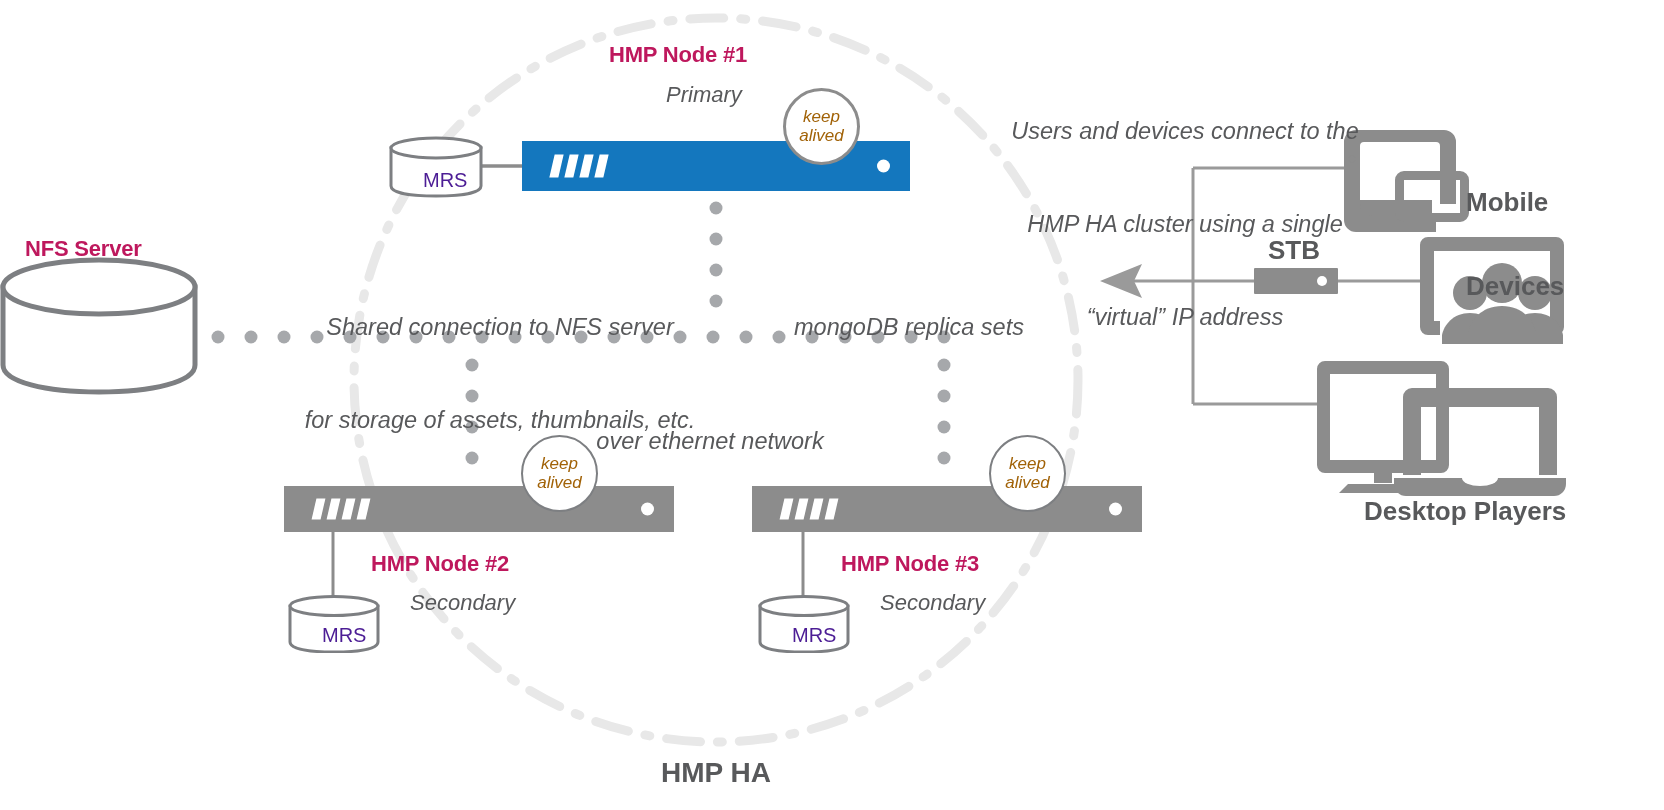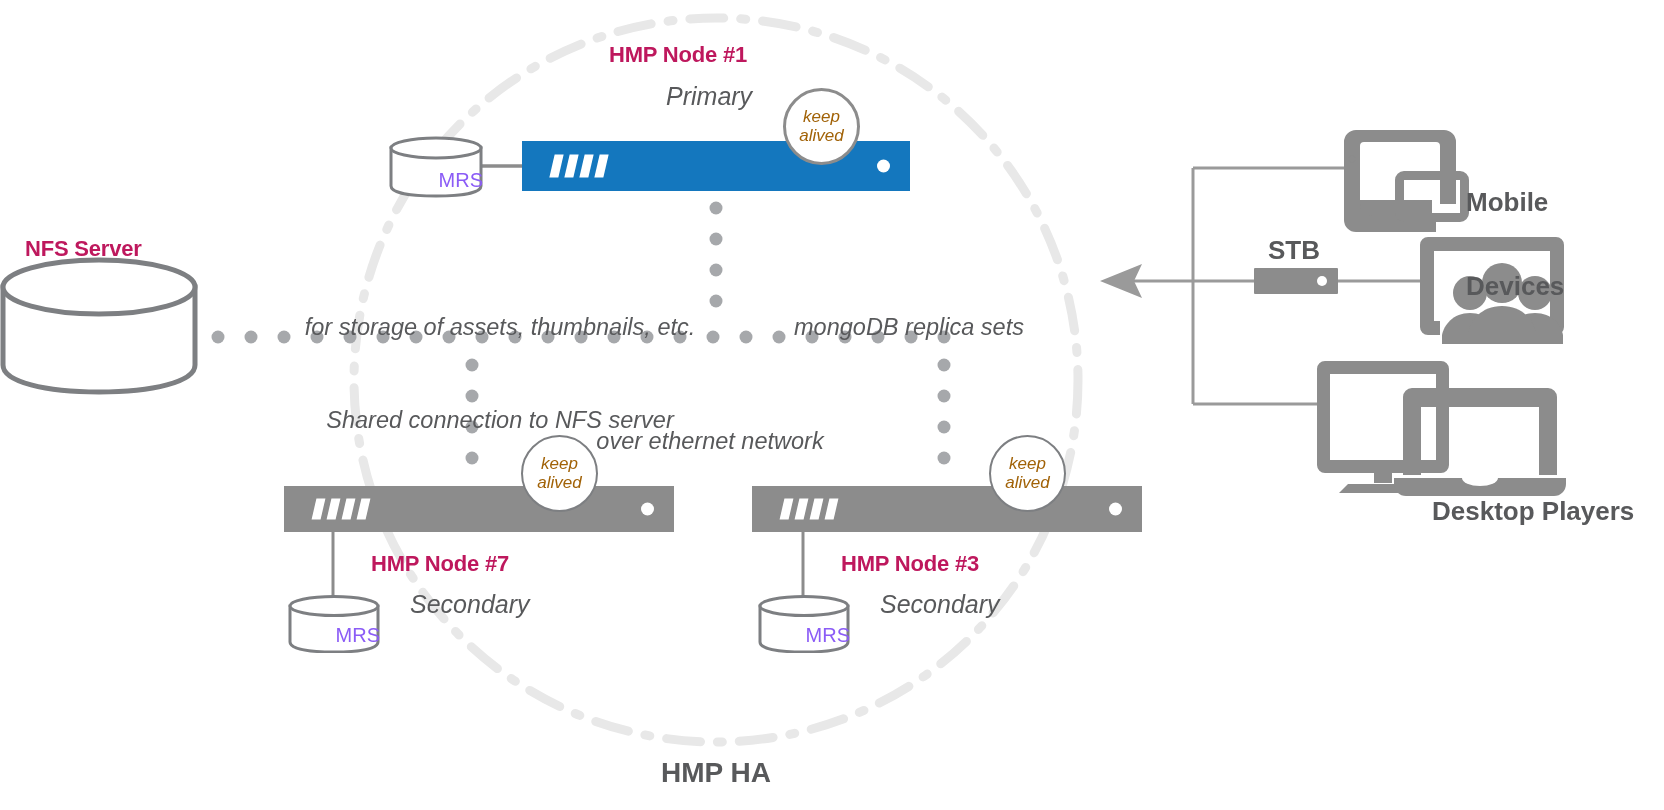--- a/index.html
+++ b/index.html
@@ -29,21 +29,21 @@
     font-weight: bold;
     color: #be185d;
     font-size: 22px;
     line-height: 1.12;
     white-space: pre;
     letter-spacing: -0.2px;
   }
   .hdr-italic {
     font-style: italic;
     color: #58595B;
-    font-size: 25px;
+    font-size: 22px;
     line-height: 1.15;
     white-space: pre;
   }
   .note {
     font-style: italic;
     color: #58595B;
     font-size: 23.5px;
     line-height: 1.32;
     text-align: center;
     white-space: pre;
@@ -57,25 +57,26 @@
   }
   .cluster-label {
     font-weight: bold;
     color: #58595B;
     font-size: 28px;
     line-height: 1.18;
     text-align: center;
     white-space: pre;
   }
   .mrs-text {
-    color: #8b5cf6;
+    color: #4c1d95;
     font-size: 20px;
-    text-align: right;
+    text-align: left;
     width: 100%;
     white-space: pre;
+    margin-left: 34px;
   }
   .ka-text {
     font-style: italic;
     color: #a16207;
     font-size: 17px;
     line-height: 1.06;
     text-align: center;
     width: 100%;
     white-space: pre;
   }
@@ -295,21 +296,21 @@
     <div class="led"></div>
   </div>
 
   <div class="keepalived" style="left:521px; top:435px; width:77px; height:77px; border-width:2.5px; border-color:#7D7F82;">
     <div>
       <div class="ka-text">keep</div>
       <div class="ka-text">alived</div>
     </div>
   </div>
 
-  <div class="abs hdr-bold" style="left:371px; top:552px;">HMP Node #7</div>
+  <div class="abs hdr-bold" style="left:371px; top:552px;">HMP Node #2</div>
   <div class="abs hdr-italic" style="left:410px; top:590px;">Secondary</div>
 
   <div class="mrs" style="left:288px; top:595px; width:92px; height:58px;">
     <svg class="cyl" viewBox="0 0 92 58" xmlns="http://www.w3.org/2000/svg">
       <path d="M2,11 L2,47 C2,54 21,57 46,57 C71,57 90,54 90,47 L90,11 Z" fill="#ffffff" stroke="#7D7F82" stroke-width="3"></path>
       <ellipse cx="46" cy="11" rx="44" ry="9.5" fill="#ffffff" stroke="#7D7F82" stroke-width="3"></ellipse>
     </svg>
     <div class="mrs-text" style="position:relative; z-index:2;">MRS</div>
   </div>
 
@@ -338,40 +339,45 @@
     <svg class="cyl" viewBox="0 0 92 58" xmlns="http://www.w3.org/2000/svg">
       <path d="M2,11 L2,47 C2,54 21,57 46,57 C71,57 90,54 90,47 L90,11 Z" fill="#ffffff" stroke="#7D7F82" stroke-width="3"></path>
       <ellipse cx="46" cy="11" rx="44" ry="9.5" fill="#ffffff" stroke="#7D7F82" stroke-width="3"></ellipse>
     </svg>
     <div class="mrs-text" style="position:relative; z-index:2;">MRS</div>
   </div>
 
   <div class="abs hdr-bold" style="left:25px; top:237px;">NFS Server</div>
 
   <div class="abs note" style="left:290px; top:250px; width:420px; text-align:center;">
+    <div>Shared connection to NFS server</div>
     <div>for storage of assets, thumbnails, etc.</div>
-    <div>Shared connection to NFS server</div>
   </div>
 
   <div class="abs note" style="left:736px; top:250px; width:346px; text-align:center;">
     <div>mongoDB replica sets</div>
   </div>
 
   <div class="abs note" style="left:510px; top:364px; width:400px;">
     <div>over ethernet network</div>
   </div>
 
+  <div class="abs note" style="left:975px; top:54px; width:420px;">
+    <div>Users and devices connect to the</div>
+    <div>HMP HA cluster using a single</div>
+    <div>“virtual” IP address</div>
+  </div>
 
   <div class="abs devlabel" style="left:1466px; top:132px; text-align:left;">
     <div>Mobile</div>
     <div>Devices</div>
   </div>
 
   <div class="abs devlabel" style="left:1268px; top:236px;">STB</div>
 
-  <div class="abs devlabel" style="left:1432px; top:497px;">Desktop Players</div>
+  <div class="abs devlabel" style="left:1364px; top:497px;">Desktop Players</div>
 
   <div class="abs cluster-label" style="left:586px; top:690px; width:260px;">
     <div>HMP HA</div>
     
   </div>
 
 </div>
 
 </body></html>

